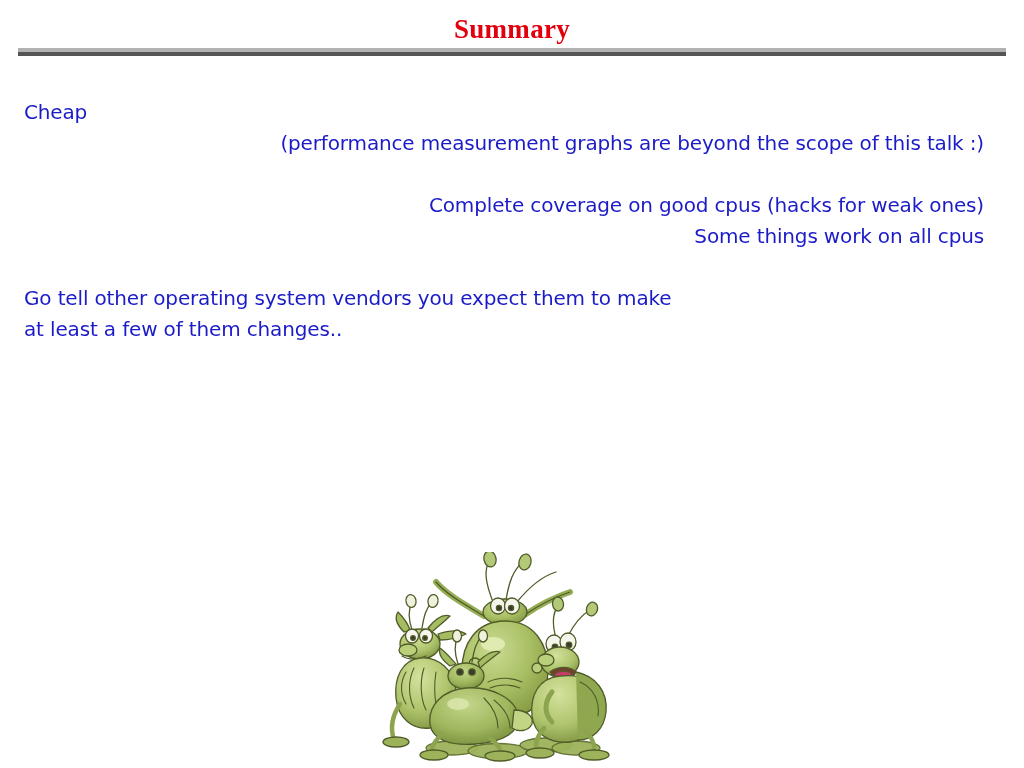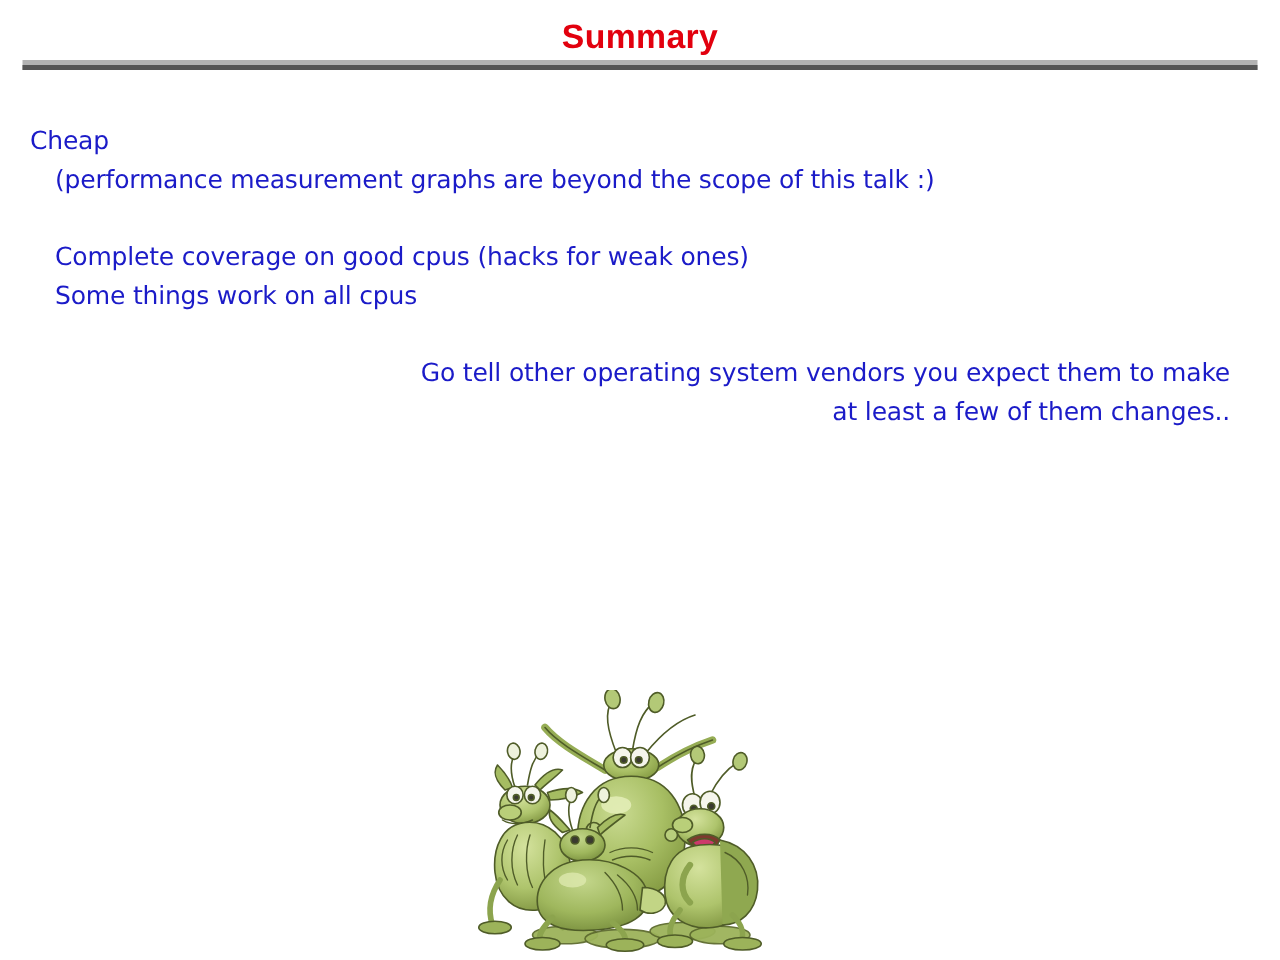--- a/index.html
+++ b/index.html
@@ -17,21 +17,21 @@
   }
 
   
   .slide-title {
     position: absolute;
     top: 14px;
     left: 0;
     width: 1024px;
     text-align: center;
     color: #e2000e;
-    font-family: Liberation Sans, sans-serif;
+    font-family: Liberation Serif, serif;
     font-weight: bold;
     font-size: 27px;
     letter-spacing: 0.3px;
     line-height: 30px;
     white-space: nowrap;
   }
 
   
   .title-rule {
     position: absolute;
@@ -54,28 +54,27 @@
     font-family: "DejaVu Sans", sans-serif;
     font-size: 20px;
     line-height: 31px;
     letter-spacing: -0.15px;
   }
   .block {
     margin: 0 0 31px 0;
   }
   .block:last-child {
     margin-bottom: 12px;
-    text-align: right;
   }
   .line {
     white-space: nowrap;
     height: 31px;
   }
   .line.lvl0 { padding-left: 0px; }
-  .line.lvl1 { padding-left: 20px; }
+  .line.lvl1 { padding-left: 20px; text-align: right; }
 
   
   .bug-art {
     position: absolute;
     left: 380px;
     top: 552px;
     width: 250px;
     height: 212px;
   }
   .bug-art svg {

